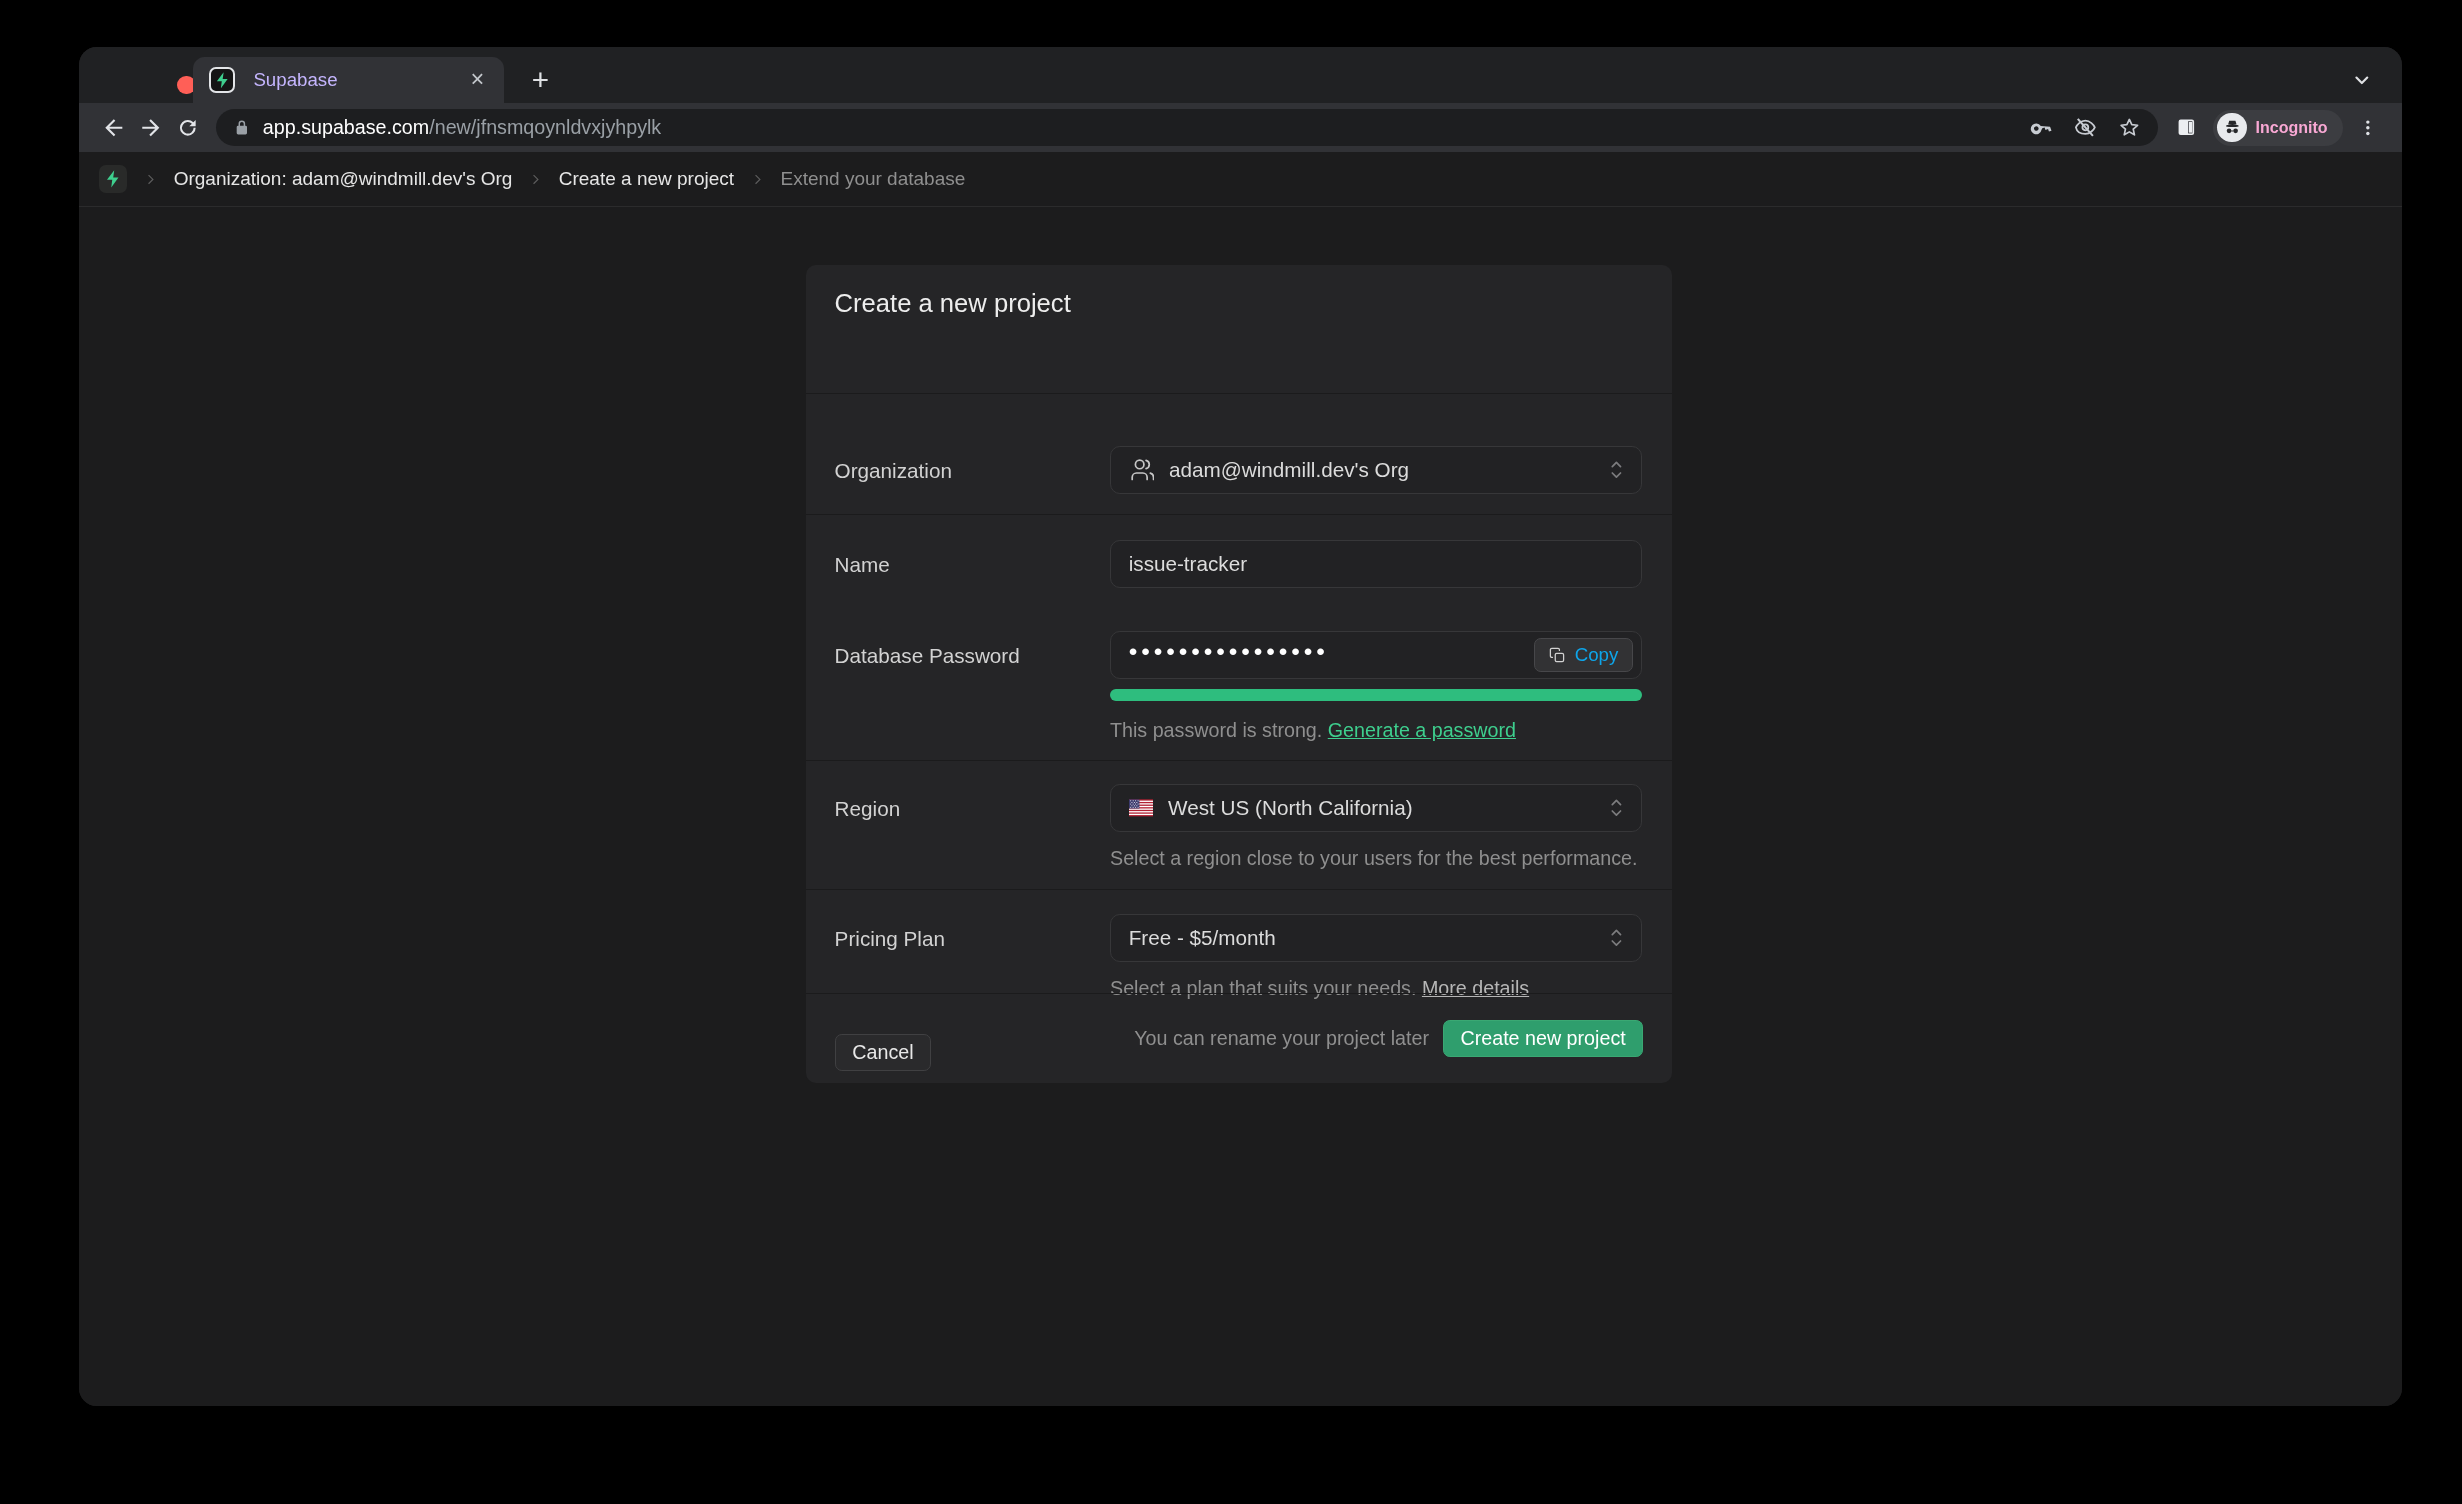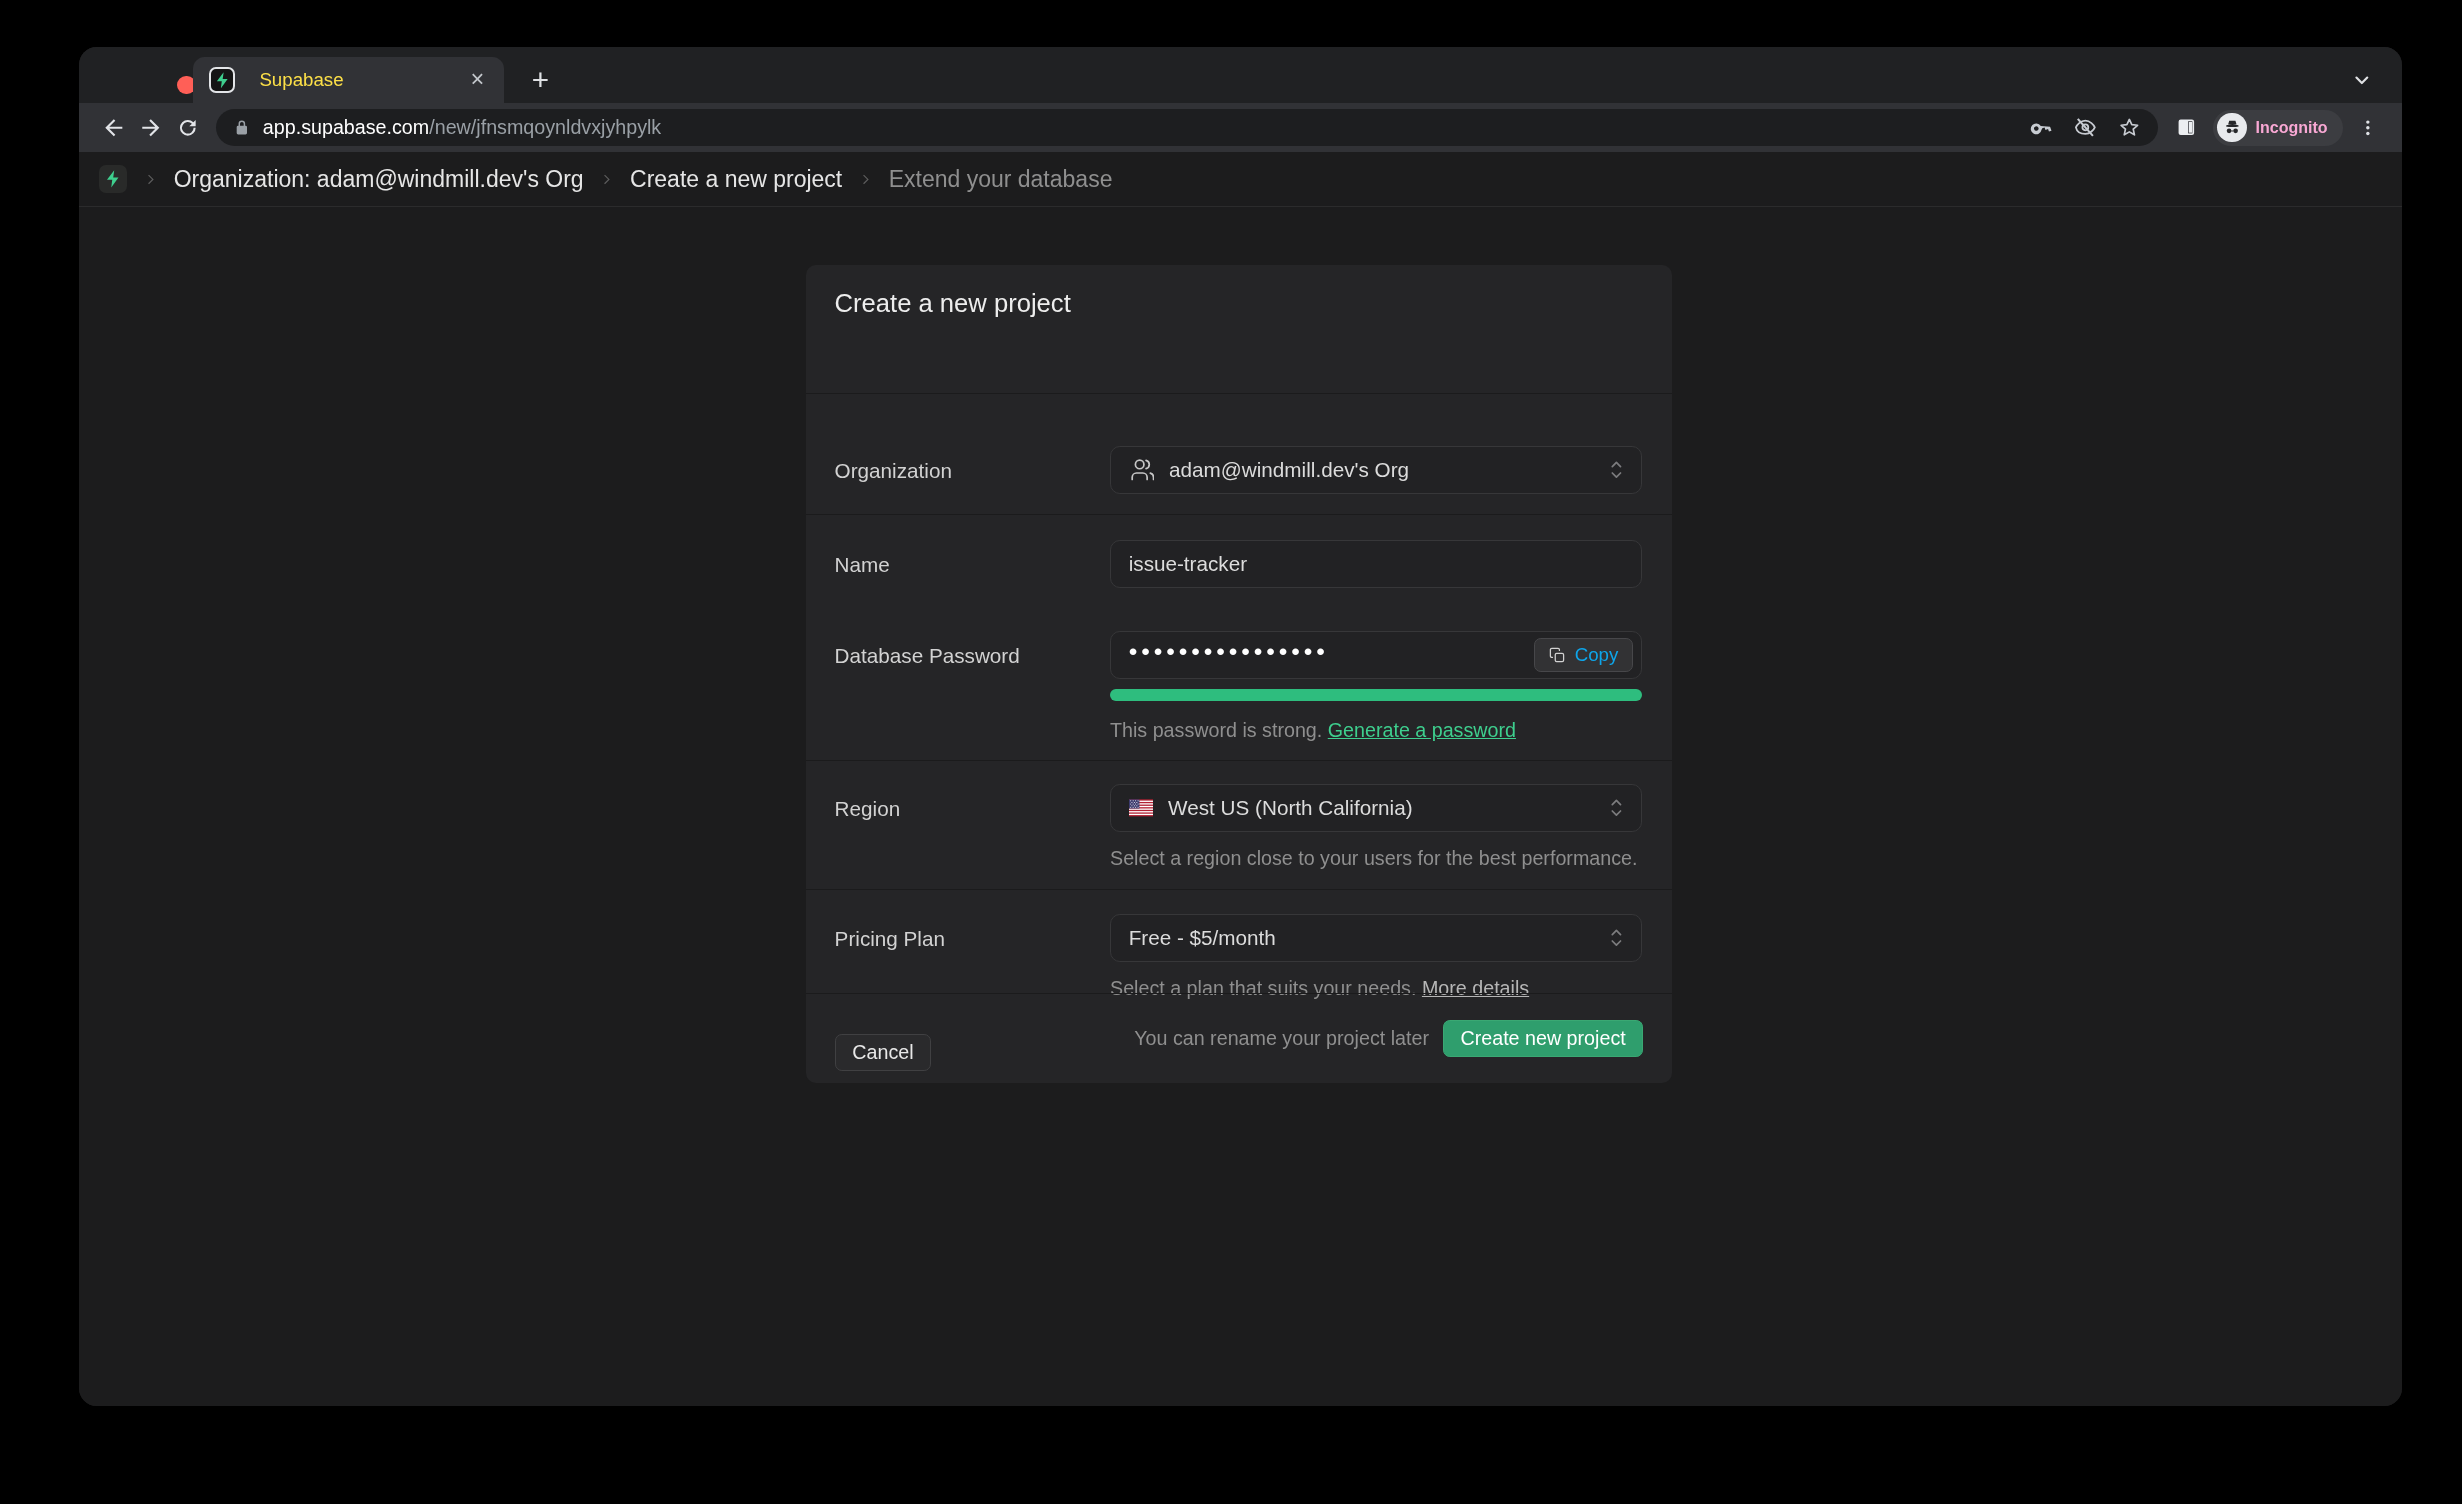--- a/index.html
+++ b/index.html
@@ -17,21 +17,21 @@
   .lights { position:absolute; left:98px; top:28.6px; display:flex; gap:7.9px; }
   .light { width:18.7px; height:18.7px; border-radius:50%; }
   .light.red    { background:#ff5f57; }
   .light.yellow { background:#febc2e; }
   .light.green  { background:#28c840; }
   .tab { position:absolute; left:114px; top:9.9px; width:311px; height:46px;
          background:#313236; border-radius:11.8px 11.8px 0 0;
          display:flex; align-items:center; padding:0 13.8px 0 15.8px; }
   .favicon { width:26.6px; height:26.6px; border-radius:6.9px; background:#151515;
              border:2px solid #e3e5e8; display:flex; align-items:center; justify-content:center; }
-  .tab-title { margin-left:24px; font-size:18.7px; color:#fde047; flex:1; }
+  .tab-title { margin-left:18px; font-size:18.7px; color:#c4b5fd; flex:1; }
   .tab-close { width:25.6px; height:25.6px; display:flex; align-items:center; justify-content:center;
                color:#c3c7cc; font-size:23.6px; line-height:1; border-radius:50%; }
   .newtab { position:absolute; left:445px; top:16.7px; width:33px; height:33px;
             display:flex; align-items:center; justify-content:center;
             color:#dfe1e4; font-size:29.6px; font-weight:300; }
   .tabsearch { position:absolute; right:27.6px; top:19.7px; width:25.6px; height:25.6px;
                display:flex; align-items:center; justify-content:center; }
 
   
   .toolbar { height:49px; background:#313236; display:flex; align-items:center;
@@ -52,21 +52,21 @@
                   display:flex; align-items:center; justify-content:center; }
   .incog-label { color:#f9a8d4; font-size:16px; font-weight:bold; }
   .menu-btn { width:37px; height:37px; margin-left:5.9px; display:flex; align-items:center; justify-content:center; }
 
   
   .crumbbar { height:55px; background:#1c1c1d; border-bottom:1px solid #2b2b2c;
               display:flex; align-items:center; padding:0 19.7px; flex:0 0 auto; }
   .sb-logo { width:28.6px; height:28.6px; border-radius:6.9px; background:#292a29;
              display:flex; align-items:center; justify-content:center; }
   .crumb-sep { margin:0 15.8px; display:flex; }
-  .crumb { font-size:23px; color:#e6e6e6; white-space:nowrap; }
+  .crumb { font-size:19px; color:#e6e6e6; white-space:nowrap; }
   .crumb.dim { color:#8f8f8f; }
 
   
   .main { flex:1; background:#1c1c1d; position:relative; }
   .card { position:absolute; left:727px; top:58px; width:866px; height:818px;
           background:#252527; border-radius:9.9px; }
   .card .divider { position:absolute; left:0; width:866px; height:1px; background:#1b1b1c; }
   .card-title { position:absolute; left:28.6px; top:23.6px; font-size:25.6px; font-weight:500; color:#ededed; }
   .card-desc { position:absolute; left:28.6px; top:76px; font-size:19.7px; line-height:28.6px; color:#9b9b9b; }
 

